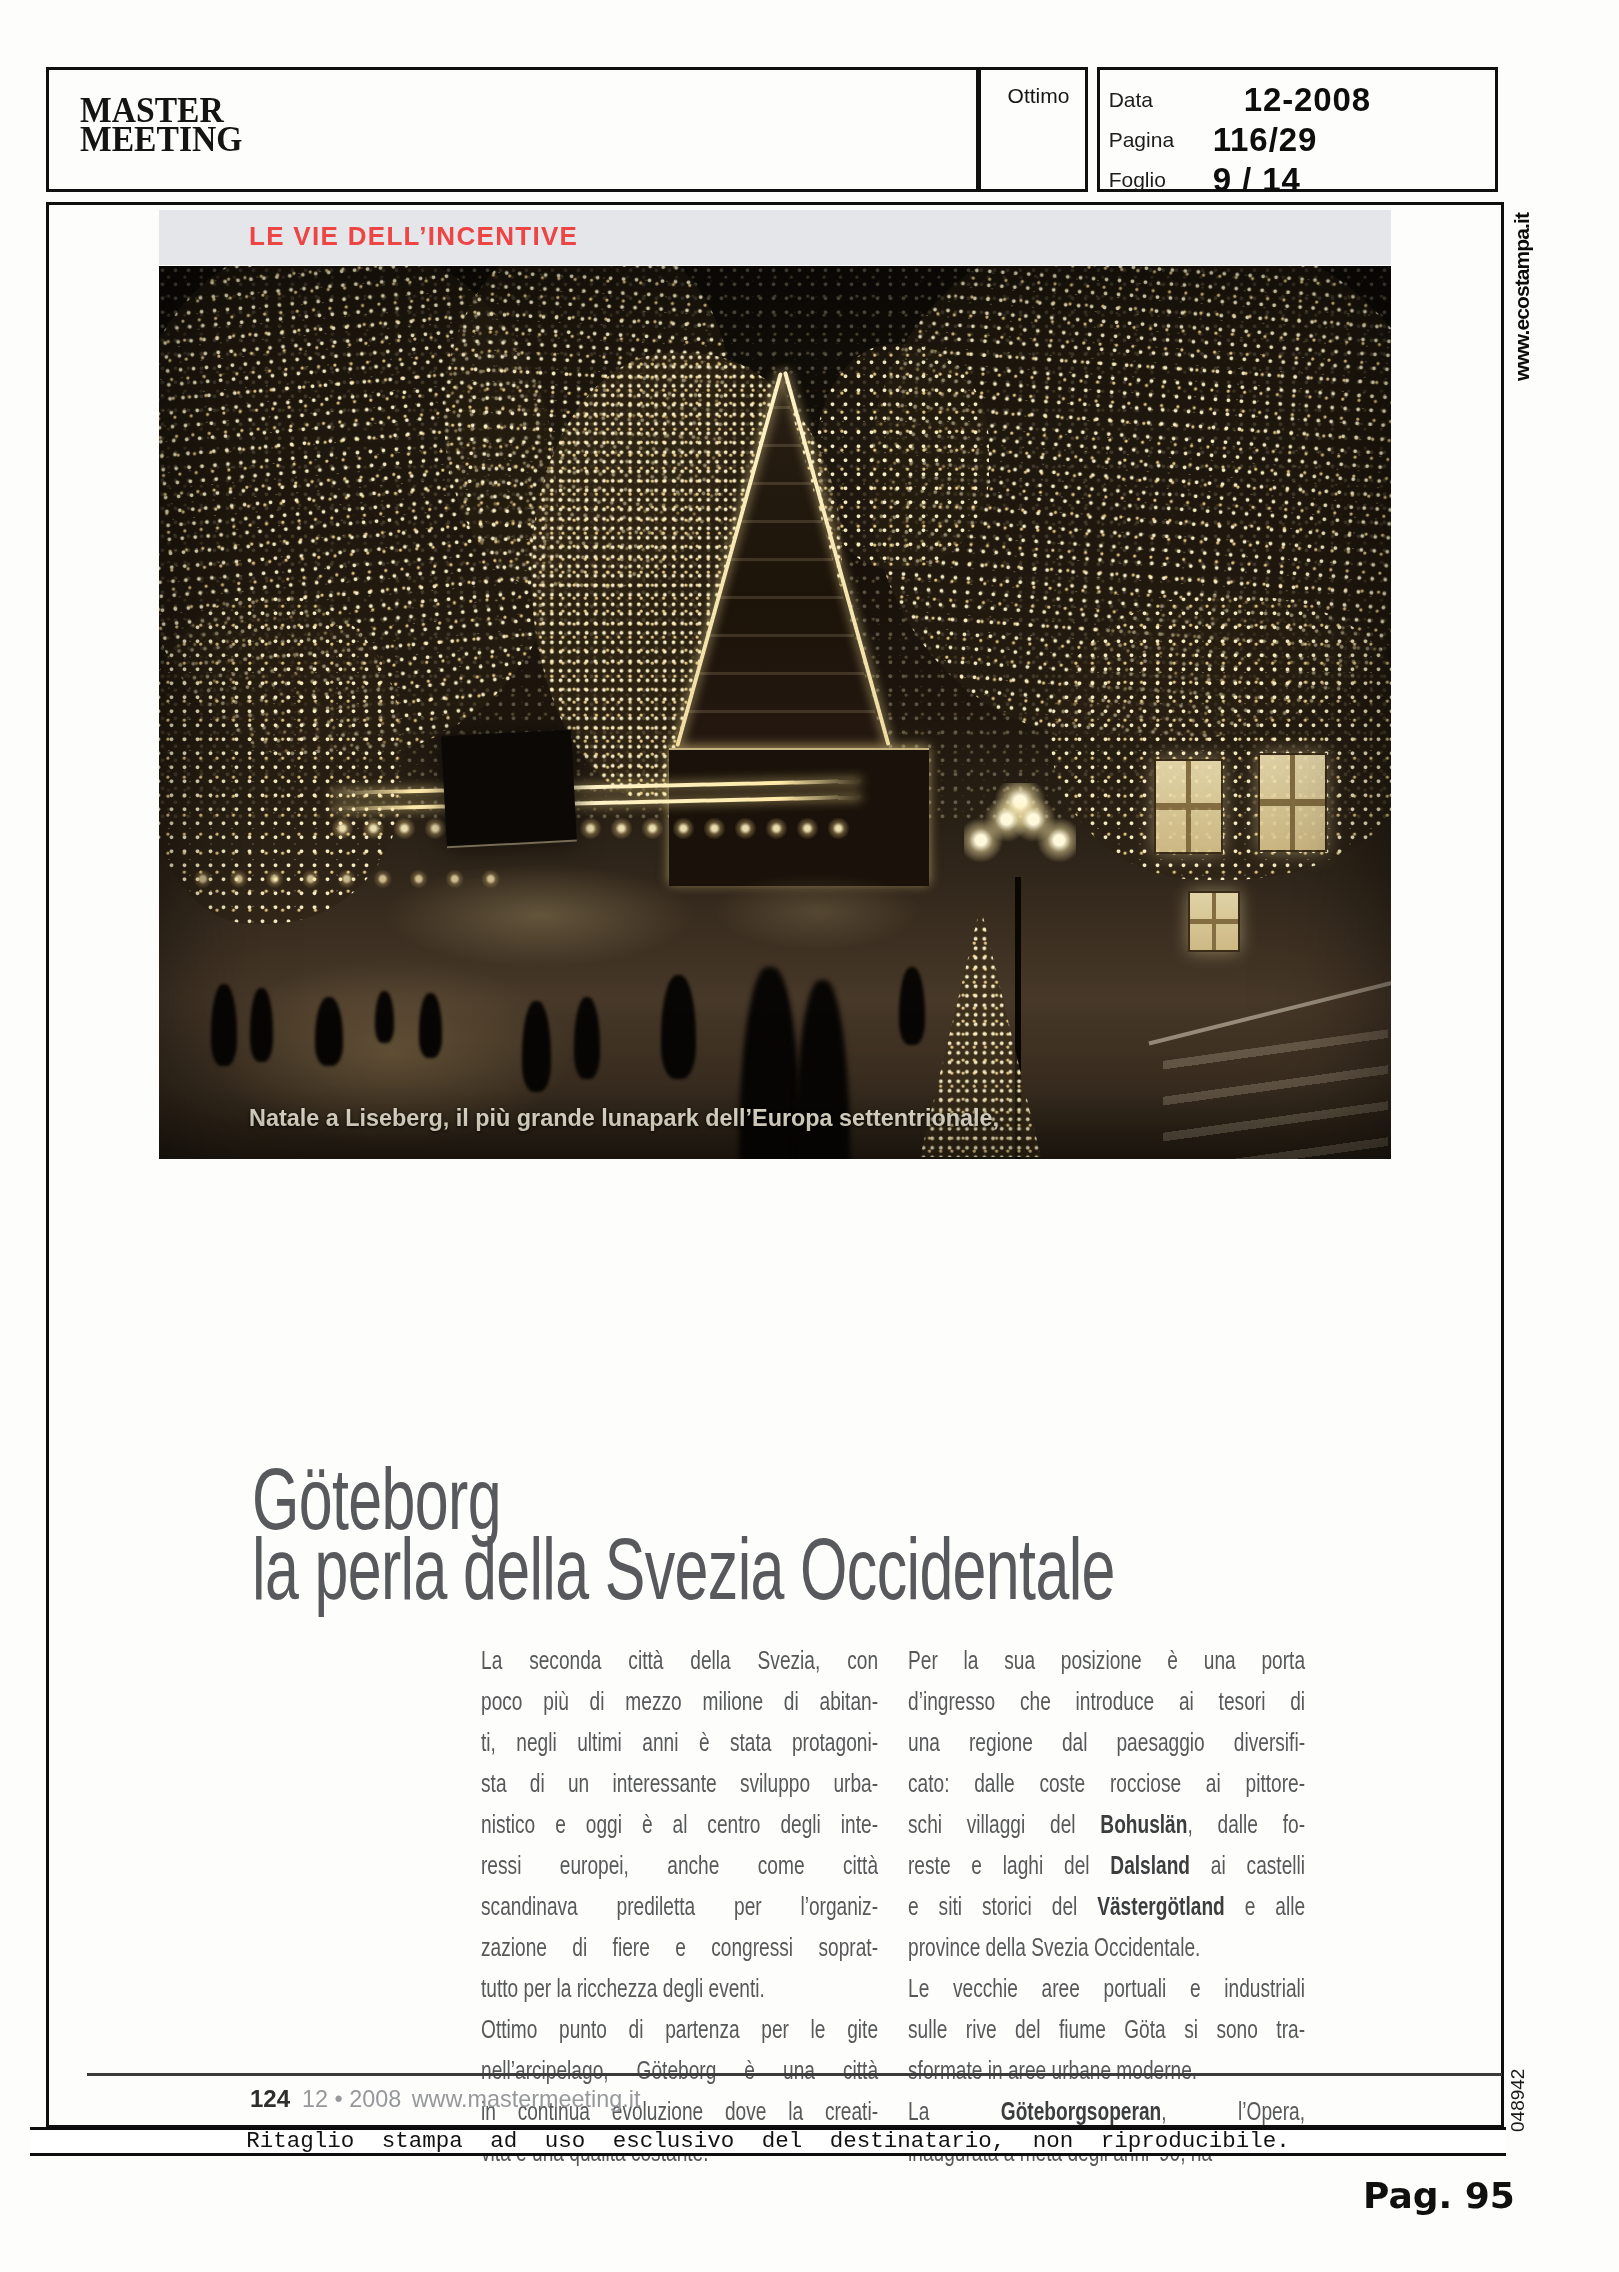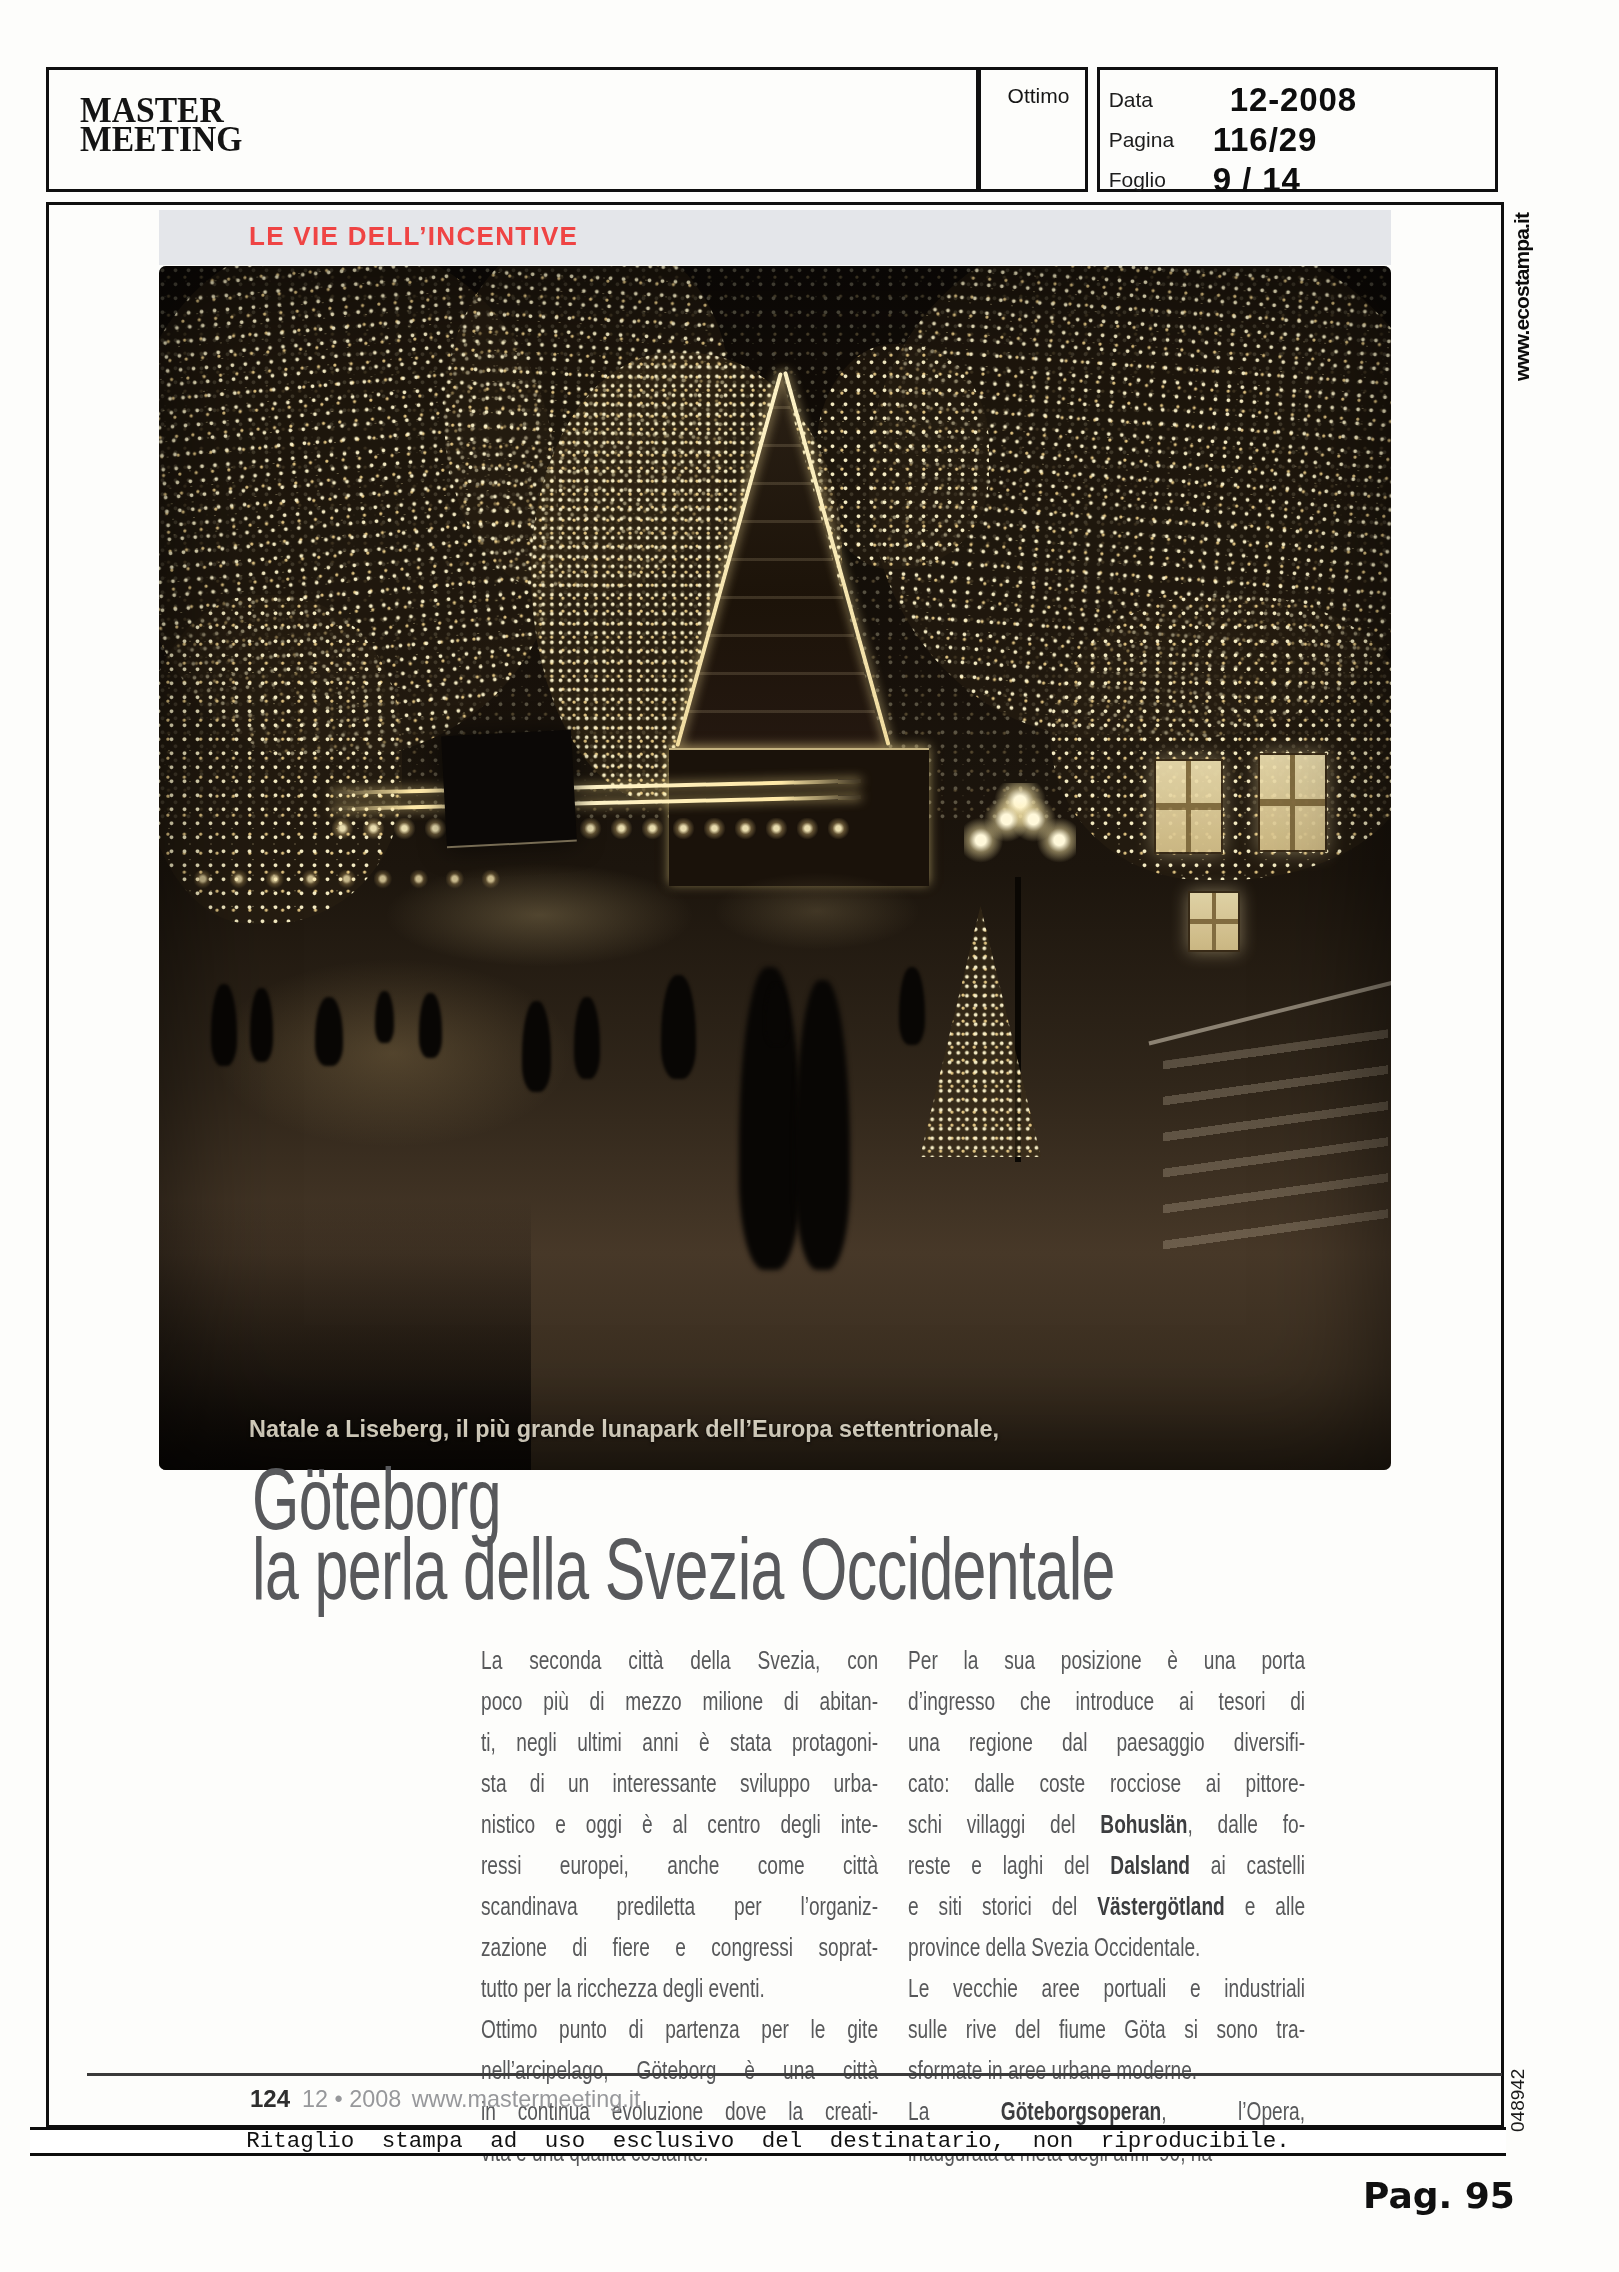--- a/index.html
+++ b/index.html
@@ -20,35 +20,34 @@
     font-family:"Liberation Serif", serif; font-weight:700;
     font-size:35px; line-height:28.5px; letter-spacing:0px; color:#141414;
     transform:scaleX(0.96); transform-origin:0 0;
   }
   #mensile-box { left:978px; top:67px; width:110px; height:125px; text-align:right; }
   #mensile-box .freq { display:block; padding:14px 15.6px 0 0; font-size:21px; color:#161616; }
   #data-box { left:1097px; top:67px; width:401px; height:125px; padding:10.4px 0 0 8.7px; }
   .field-row { display:flex; align-items:center; height:40px; }
   .field-label { width:104px; font-size:21px; color:#1d1d1d; }
   .field-value { font-size:33px; font-weight:700; color:#0e0e0e; letter-spacing:0.9px; }
-  .field-row:nth-child(1) .field-value { margin-left:17px; }
+  .field-row:nth-child(1) .field-value { margin-left:31px; }
 
   
   #frame { left:46px; top:202px; width:1458px; height:1926px;
            border:3.5px solid #0f0f0f; background:transparent; }
 
   
   #band { left:159px; top:210px; width:1232px; height:55px; background:#e4e6ea; }
   #kicker { left:249px; top:221px; font-size:26px; letter-spacing:1.3px; color:#ef4444;font-weight:bold; }
 
   
   #photo {
-    left:159px; top:266px; width:1232px; height:1204px; overflow:hidden;
+    left:159px; top:266px; width:1232px; height:893px; overflow:hidden;
     background:linear-gradient(180deg,#0a0806 0%,#120d08 30%,#1c150d 50%,#30261a 68%,#473828 82%,#3a2e20 92%,#241c12 100%);
-    border-radius:7px;
   }
   #photo::after { content:""; position:absolute; inset:0;
     box-shadow:inset 0 0 121px rgba(0,0,0,.6); pointer-events:none; }
   .glitter {
     position:absolute;
     background-color:rgba(42,32,18,.5);
     background-image:
       radial-gradient(circle at 3.5px 4.3px,  rgba(255,246,205,.95) 1.3px, transparent 2.4px),
       radial-gradient(circle at 9.5px 11.2px,rgba(255,224,150,.85) 1px, transparent 2.1px),
       radial-gradient(circle at 6px 16.4px, rgba(255,238,180,.70) 0.9px, transparent 1.8px);

